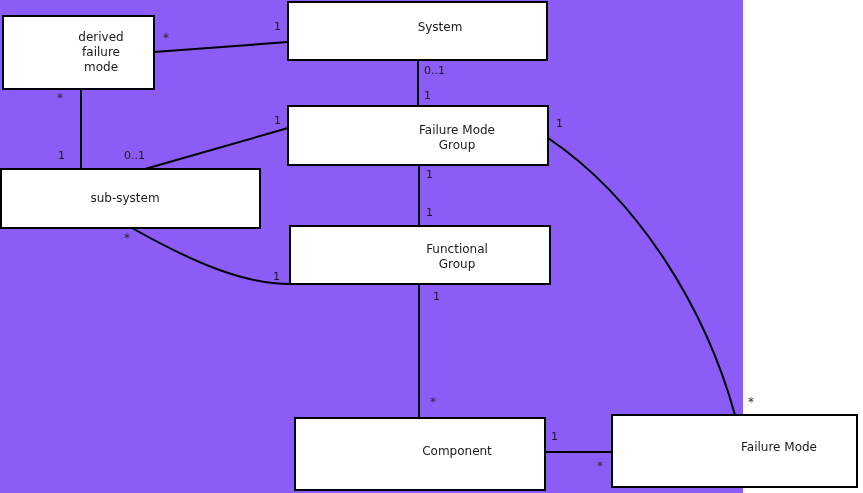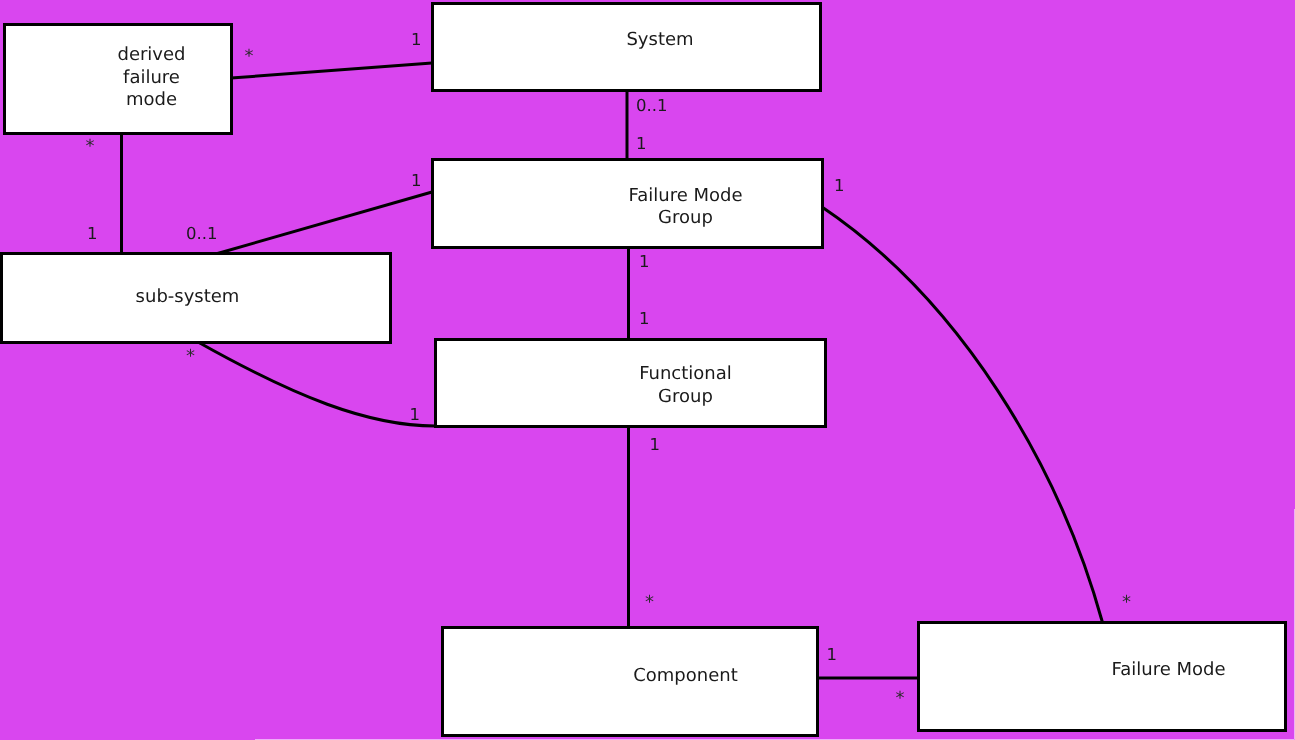--- a/index.html
+++ b/index.html
@@ -9,23 +9,23 @@
     background: #ffffff;
   }
   body {
     width: 863px;
     height: 493px;
     overflow: hidden;
     font-family: "DejaVu Sans", sans-serif;
   }
   #diagram-root {
     position: relative;
-    width: 863px;
+    width: 743px;
     height: 493px;
-    background: #d946ef;
+    background: #8b5cf6;
   }
   svg#uml-canvas {
     display: block;
     width: 863px;
     height: 493px;
   }
   .cls-box {
     fill: #ffffff;
     stroke: #000000;
     stroke-width: 2;

